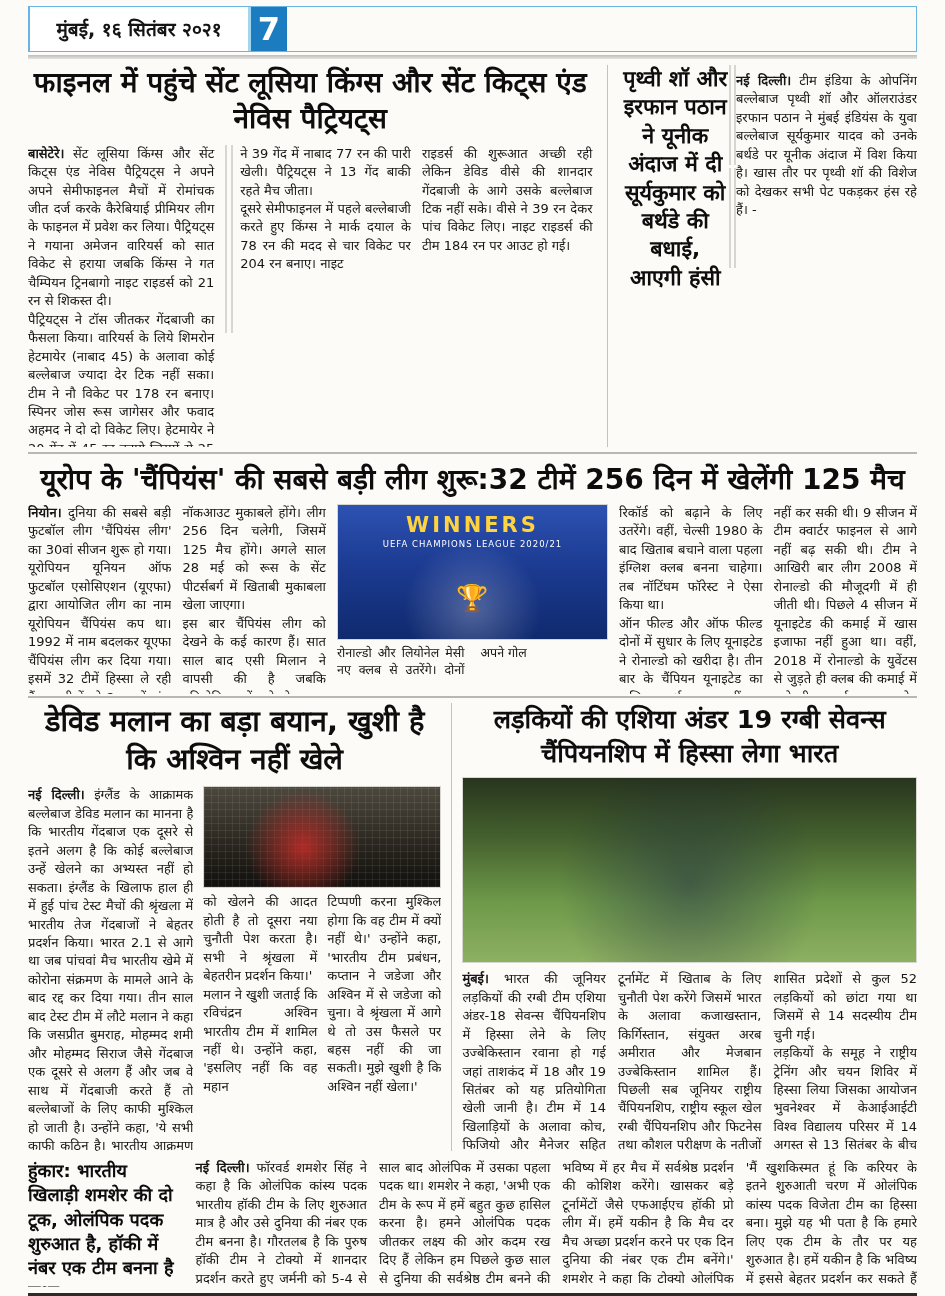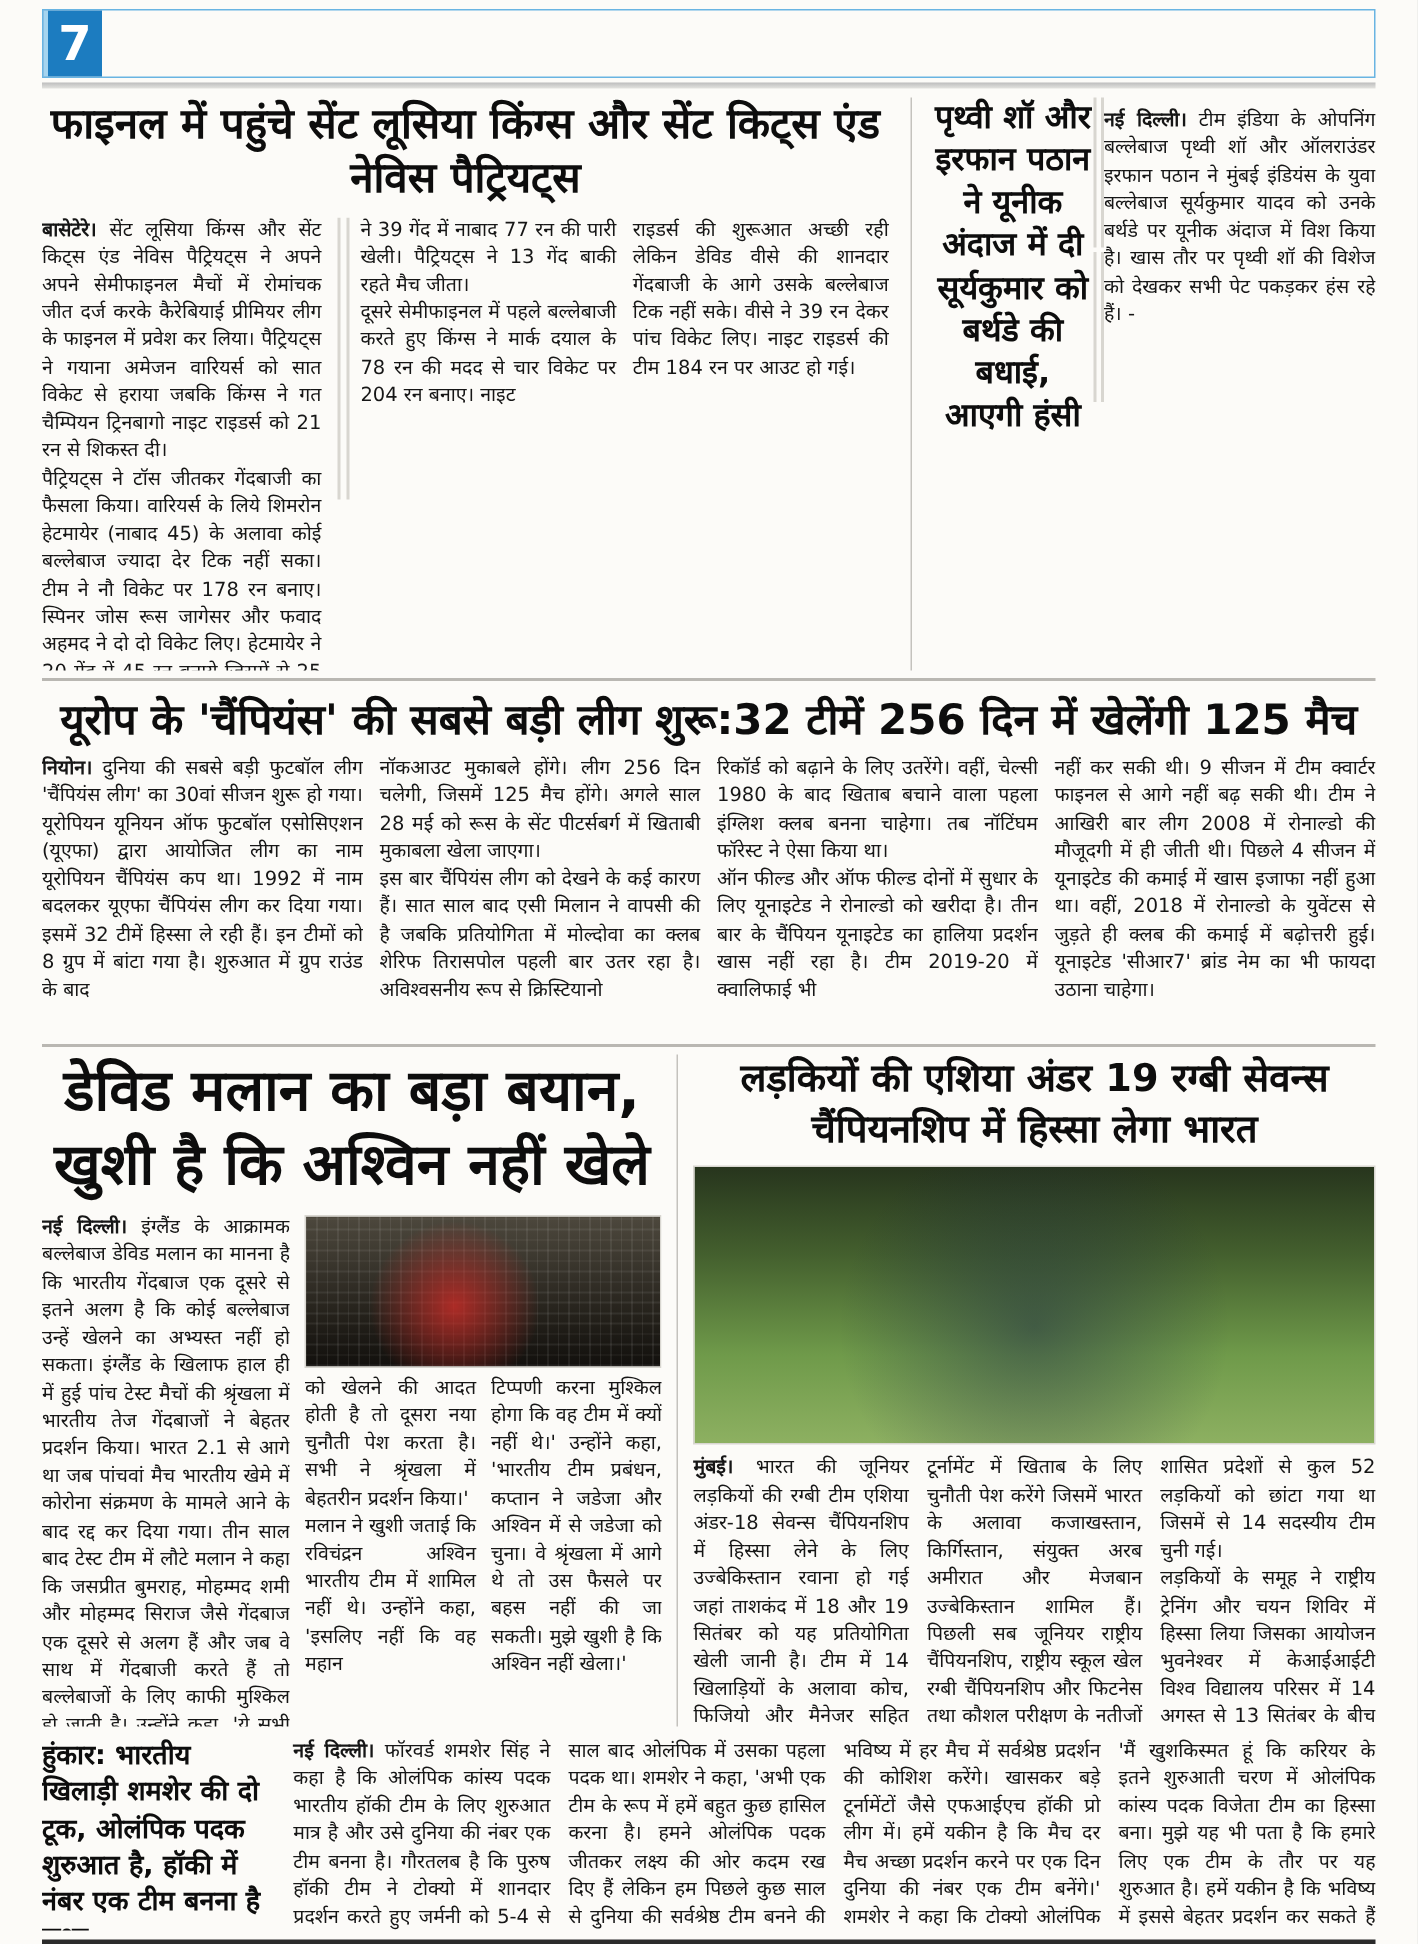--- a/index.html
+++ b/index.html
@@ -75,21 +75,21 @@
   .sec2{height:232px;}
   .sec2 .hl{font-size:28px;margin-bottom:7px;}
   .ucl-body{display:flex;gap:11px;height:190px;overflow:hidden;}
   .ucl-c{flex:1;overflow:hidden;}
   .ucl-photo-wrap{flex:0 0 30.5%;display:flex;flex-direction:column;}
   .ucl-photo{height:136px;}
   .ucl-caption{font-size:12.5px;line-height:1.32;margin-top:5px;column-count:2;column-gap:16px;text-align:justify;}
   
   .sec3{display:flex;height:448px;}
   .malan{flex:0 0 46.5%;padding-right:10px;display:flex;flex-direction:column;}
-  .malan .hl{font-size:38px;line-height:1.3;margin-bottom:8px;}
+  .malan .hl{font-size:29px;line-height:1.3;margin-bottom:8px;}
   .malan-body{display:flex;gap:10px;flex:1;overflow:hidden;}
   .malan-c1{flex:0 0 40%;}
   .malan-right{flex:1;display:flex;flex-direction:column;gap:5px;}
   .malan-tops,.malan-bots{display:flex;gap:10px;}
   .malan-tops{height:118px;overflow:hidden;}
   .malan-tops .bt,.malan-bots .bt{flex:1;}
   .malan-photo{height:102px;}
   .malan-bots{flex:1;overflow:hidden;}
   .rugby{flex:1;padding-left:10px;display:flex;flex-direction:column;}
   .rugby .hl{font-size:25.5px;line-height:1.32;margin-bottom:5px;}
@@ -100,20 +100,21 @@
   .sec4{display:flex;gap:12px;height:128px;margin-top:8px;overflow:hidden;}
   .hk-head{flex:0 0 17.5%;font-size:18px;font-weight:bold;line-height:1.35;color:#0d0d0d;}
   .sec4 .bt{flex:1;}
 </style>
 </head>
 <body>
 
 <div class="page">
 
   <div class="hdr">
+    <div class="datebox">मुंबई, १६ सितंबर २०२१</div>
     <div class="pagenum">7</div>
   </div>
   <div class="shadow-rule"></div>
 
   <div class="sec1">
     <div class="cpl">
       <h1 class="hl">फाइनल में पहुंचे सेंट लूसिया किंग्स और सेंट किट्स एंड नेविस पैट्रियट्स</h1>
       <div class="cpl-body">
         <p class="bt cpl-c1"><span class="dl">बासेटेरे।</span> <span class="pre">सेंट लूसिया किंग्स और सेंट किट्स एंड नेविस पैट्रियट्स ने अपने अपने सेमीफाइनल मैचों में रोमांचक जीत दर्ज करके कैरेबियाई प्रीमियर लीग के फाइनल में प्रवेश कर लिया। पैट्रियट्स ने गयाना अमेजन वारियर्स को सात विकेट से हराया जबकि किंग्स ने गत चैम्पियन ट्रिनबागो नाइट राइडर्स को 21 रन से शिकस्त दी।
 पैट्रियट्स ने टॉस जीतकर गेंदबाजी का फैसला किया। वारियर्स के लिये शिमरोन हेटमायेर (नाबाद 45) के अलावा कोई बल्लेबाज ज्यादा देर टिक नहीं सका। टीम ने नौ विकेट पर 178 रन बनाए। स्पिनर जोस रूस जागेसर और फवाद अहमद ने दो दो विकेट लिए। हेटमायेर ने 20 गेंद में 45 रन बनाये जिसमें से 25 रन पारी के आखिरी ओबर में बने। जवाब में पैट्रियट्स के लिये क्रिस गेल ने 27 गेंद में 42 रन बनाये जबकि एविन लुईस</span></p>
@@ -144,20 +145,30 @@
   </div>
 
   <div class="sec-rule"></div>
 
   <div class="sec2">
     <h2 class="hl">यूरोप के 'चैंपियंस' की सबसे बड़ी लीग शुरू:32 टीमें 256 दिन में खेलेंगी 125 मैच</h2>
     <div class="ucl-body">
       <p class="bt ucl-c"><span class="dl">नियोन।</span> <span class="pre">दुनिया की सबसे बड़ी फुटबॉल लीग 'चैंपियंस लीग' का 30वां सीजन शुरू हो गया। यूरोपियन यूनियन ऑफ फुटबॉल एसोसिएशन (यूएफा) द्वारा आयोजित लीग का नाम यूरोपियन चैंपियंस कप था। 1992 में नाम बदलकर यूएफा चैंपियंस लीग कर दिया गया। इसमें 32 टीमें हिस्सा ले रही हैं। इन टीमों को 8 ग्रुप में बांटा गया है। शुरुआत में ग्रुप राउंड के बाद</span></p>
       <p class="bt ucl-c pre">नॉकआउट मुकाबले होंगे। लीग 256 दिन चलेगी, जिसमें 125 मैच होंगे। अगले साल 28 मई को रूस के सेंट पीटर्सबर्ग में खिताबी मुकाबला खेला जाएगा।
 इस बार चैंपियंस लीग को देखने के कई कारण हैं। सात साल बाद एसी मिलान ने वापसी की है जबकि प्रतियोगिता में मोल्दोवा का क्लब शेरिफ तिरासपोल पहली बार उतर रहा है। अविश्वसनीय रूप से क्रिस्टियानो</p>
+      <div class="ucl-photo-wrap">
+        <div class="photo ph-ucl ucl-photo">
+          <div class="ucl-banner">
+            <span class="w">WINNERS</span>
+            <span class="s">UEFA CHAMPIONS LEAGUE 2020/21</span>
+          </div>
+          <div class="ucl-trophy">🏆</div>
+        </div>
+        <p class="ucl-caption clip">रोनाल्डो और लियोनेल मेसी नए क्लब से उतरेंगे। दोनों अपने गोल</p>
+      </div>
       <p class="bt ucl-c pre">रिकॉर्ड को बढ़ाने के लिए उतरेंगे। वहीं, चेल्सी 1980 के बाद खिताब बचाने वाला पहला इंग्लिश क्लब बनना चाहेगा। तब नॉटिंघम फॉरेस्ट ने ऐसा किया था।
 ऑन फील्ड और ऑफ फील्ड दोनों में सुधार के लिए यूनाइटेड ने रोनाल्डो को खरीदा है। तीन बार के चैंपियन यूनाइटेड का हालिया प्रदर्शन खास नहीं रहा है। टीम 2019-20 में क्वालिफाई भी</p>
       <p class="bt ucl-c pre">नहीं कर सकी थी। 9 सीजन में टीम क्वार्टर फाइनल से आगे नहीं बढ़ सकी थी। टीम ने आखिरी बार लीग 2008 में रोनाल्डो की मौजूदगी में ही जीती थी। पिछले 4 सीजन में यूनाइटेड की कमाई में खास इजाफा नहीं हुआ था। वहीं, 2018 में रोनाल्डो के युवेंटस से जुड़ते ही क्लब की कमाई में बढ़ोत्तरी हुई। यूनाइटेड 'सीआर7' ब्रांड नेम का भी फायदा उठाना चाहेगा।</p>
     </div>
   </div>
 
   <div class="sec-rule"></div>
 
   <div class="sec3">
     <div class="malan">

